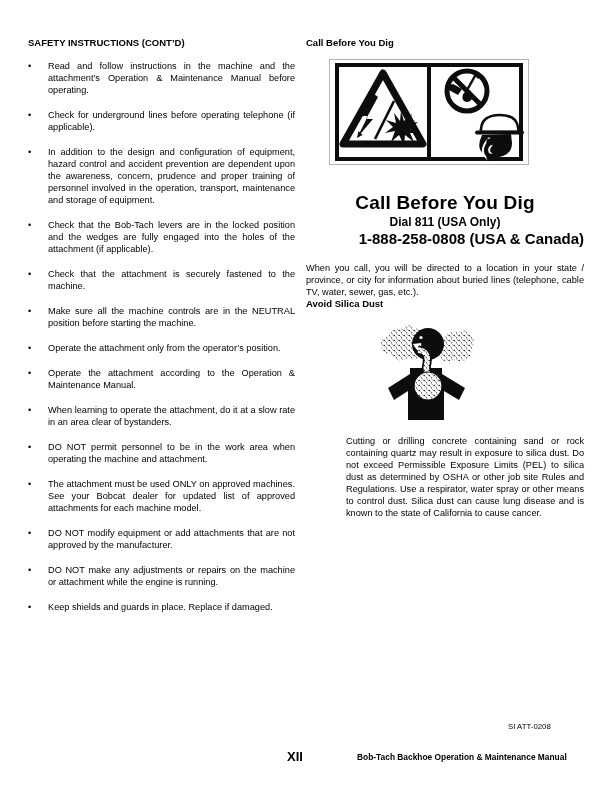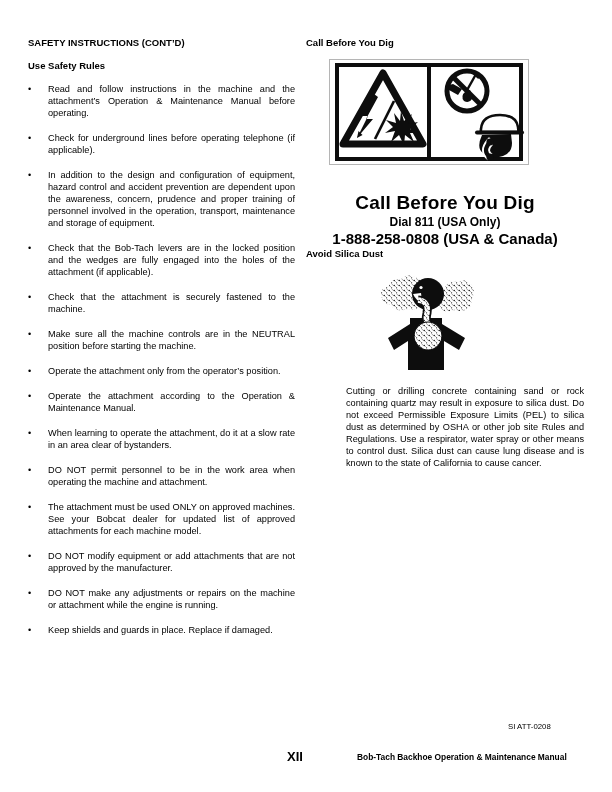--- a/index.html
+++ b/index.html
@@ -31,21 +31,21 @@
   .bullet-text {
     flex:1; font-size:9.2px; line-height:12px; text-align:justify;
   }
 
   .fig-dig { margin:11px 0 0 23px; width:200px; height:106px; }
   .fig-dig svg { display:block; }
 
   .dig-title-block { margin-top:27px; text-align:center; }
   .dig-title { font-size:19px;   font-weight:bold; line-height:22px; letter-spacing:0.2px; }
   .dig-sub1  { font-size:12px; font-weight:bold; line-height:16px; }
-  .dig-sub2  { font-size:15px;   font-weight:bold; line-height:18px; }
+  .dig-sub2  { font-size:15px;   font-weight:bold; line-height:18px;text-align:right; }
 
   .para {
     margin-top:14px; font-size:9.2px; line-height:12px; text-align:justify;
   }
 
   .silica-heading { }
   .fig-silica { margin:15px 0 0 72px; width:97px; height:96px; }
   .fig-silica svg { display:block; }
   .silica-para { margin-top:15px;margin-left:40px; }
 
@@ -62,21 +62,20 @@
     font-size:8.4px; font-weight:bold; line-height:10px;margin-left:24px;
   }
 </style>
 </head>
 <body>
 
 <div class="page">
 
   <div class="col-left">
     <div class="section-heading">SAFETY INSTRUCTIONS (CONT’D)</div>
-    <div class="sub-heading">Use Safety Rules</div>
 
     <div class="bullets">
       <div class="bullet-row">
         <span class="bullet-dot">•</span>
         <span class="bullet-text">Read and follow instructions in the machine and the attachment’s Operation &amp; Maintenance Manual before operating.</span>
       </div>
       <div class="bullet-row">
         <span class="bullet-dot">•</span>
         <span class="bullet-text">Check for underground lines before operating telephone (if applicable).</span>
       </div>
@@ -163,20 +162,21 @@
         <circle cx="161" cy="98" r="3.6" fill="#0d0d0d"></circle>
       </svg>
     </div>
 
     <div class="dig-title-block">
       <div class="dig-title">Call Before You Dig</div>
       <div class="dig-sub1">Dial 811 (USA Only)</div>
       <div class="dig-sub2">1-888-258-0808 (USA &amp; Canada)</div>
     </div>
 
+    <div class="para">When you call, you will be directed to a location in your state / province, or city for information about buried lines (telephone, cable TV, water, sewer, gas, etc.).</div>
 
     <div class="section-heading silica-heading">Avoid Silica Dust</div>
 
     <div class="fig-silica">
       <svg width="97" height="96" viewBox="0 0 97 96">
         <defs>
           <pattern id="dust" width="5" height="5" patternUnits="userSpaceOnUse">
             <rect width="5" height="5" fill="#fff"></rect>
             <circle cx="1.2" cy="1.5" r="0.8" fill="#1a1a1a"></circle>
             <circle cx="3.6" cy="3.8" r="0.6" fill="#1a1a1a"></circle>

